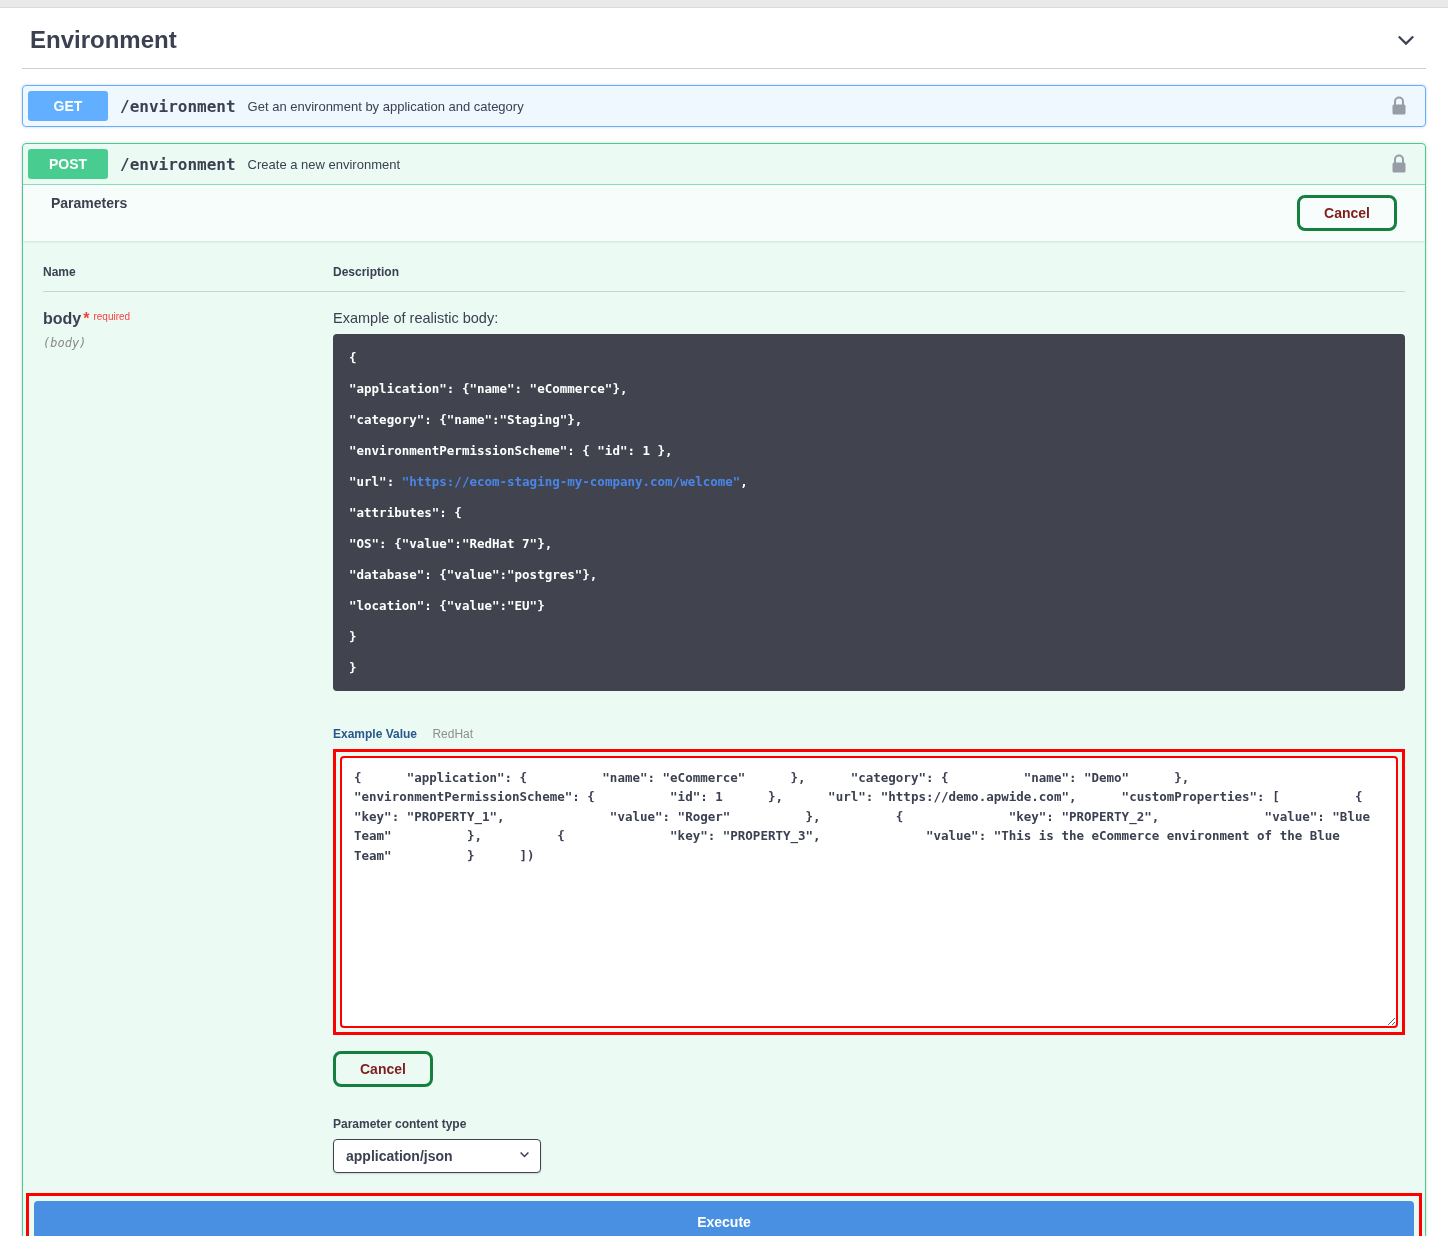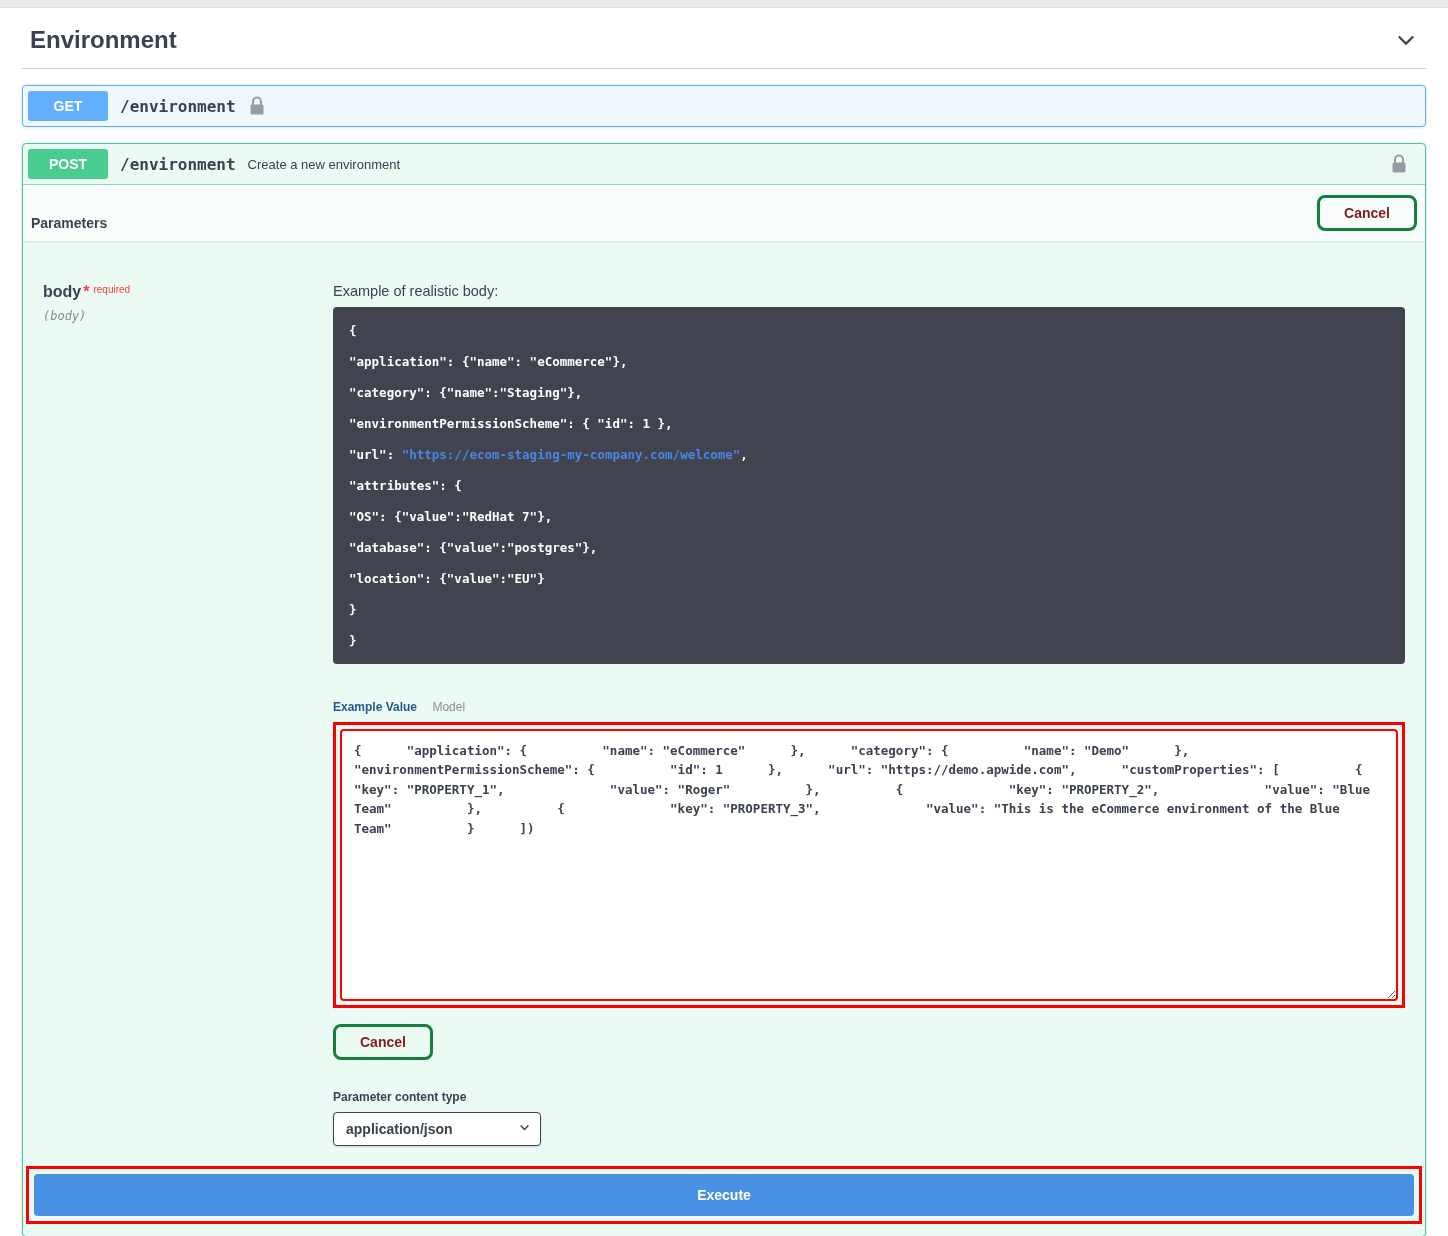--- a/index.html
+++ b/index.html
@@ -39,22 +39,22 @@
     font-family: "DejaVu Sans Mono", monospace; font-size: 16px; font-weight: bold;
     color: #3b4151; margin: 0 12px 0 12px; flex: 0 0 auto; text-align: right;
   }
   .endpoint-desc { font-size: 13px; color: #3b4151; flex: 1 1 auto; }
   .lock-btn { background: none; border: none; margin-right: 12px; cursor: pointer; flex: 0 0 auto; }
   .lock-btn svg { display: block; }
 
   
   .opblock-body { border-top: 1px solid rgba(73,204,144,.6); }
   .params-header {
-    display: flex; justify-content: space-between; align-items: flex-end;
-    padding: 10px 8px; background: rgba(255,255,255,.55);
+    display: flex; justify-content: space-between; align-items: flex-start;
+    padding: 10px 28px; background: rgba(255,255,255,.55);
     box-shadow: 0 1px 2px rgba(0,0,0,.1);
   }
   .params-header .params-title { font-size: 14px; font-weight: bold; }
   .btn-cancel {
     border: 3px solid #15803d; color: #7f1d1d; background: transparent;
     font-weight: bold; font-size: 14px; padding: 7px 24px; border-radius: 8px; cursor: pointer;
     font-family: "Liberation Sans", sans-serif;
   }
 
   .params-table { padding: 24px 20px 20px; }
@@ -125,20 +125,21 @@
     <svg width="24" height="24" viewBox="0 0 20 20">
         <path d="M4 7 l6 6 6 -6" fill="none" stroke="#3b4151" stroke-width="1.8"></path>
       </svg>
   </span>
 </div>
 
 <div class="opblock get">
   <div class="opblock-summary">
     <span class="method-badge">GET</span>
     <span class="endpoint-path">/environment</span>
+    <span class="endpoint-desc">Get an environment by application and category</span>
     <button class="lock-btn">
       <svg width="18" height="20" viewBox="0 0 18 20">
         <path d="M5 9 V5.5 a4 4 0 0 1 8 0 V9" fill="none" stroke="#989ca5" stroke-width="2"></path>
         <rect x="2.5" y="8.5" width="13" height="10" rx="1.5" fill="#989ca5"></rect>
       </svg>
     </button>
   </div>
 </div>
 
 <div class="opblock post">
@@ -155,20 +156,24 @@
   </div>
 
   <div class="opblock-body">
 
     <div class="params-header">
       <span class="params-title">Parameters</span>
       <button class="btn-cancel">Cancel</button>
     </div>
 
     <div class="params-table">
+      <div class="t-head">
+        <div class="col-name">Name</div>
+        <div class="col-desc">Description</div>
+      </div>
 
       <div class="param-row">
         <div class="col-name">
           <div class="param-name">
             <span>body</span><span class="req-star">*</span><span class="req-label">required</span>
           </div>
           <div class="param-type">(body)</div>
         </div>
 
         <div class="col-desc">
@@ -183,21 +188,21 @@
               <div class="code-line"><span>"attributes": {</span></div>
               <div class="code-line"><span>"OS": {"value":"RedHat 7"},</span></div>
               <div class="code-line"><span>"database": {"value":"postgres"},</span></div>
               <div class="code-line"><span>"location": {"value":"EU"}</span></div>
               <div class="code-line"><span>}</span></div>
               <div class="code-line"><span>}</span></div>
             </div>
 
           <div class="tabs">
             <span class="tab-example">Example Value</span>
-            <span class="tab-model">Model</span>
+            <span class="tab-model">RedHat</span>
           </div>
 
           <div class="textarea-annotation">
             <textarea class="body-textarea" spellcheck="false" style="">{      "application": {          "name": "eCommerce"      },      "category": {          "name": "Demo"      },      "environmentPermissionScheme": {          "id": 1      },      "url": "https://demo.apwide.com",      "customProperties": [          {              "key": "PROPERTY_1",              "value": "Roger"          },          {              "key": "PROPERTY_2",              "value": "Blue Team"          },          {              "key": "PROPERTY_3",              "value": "This is the eCommerce environment of the Blue Team"          }      ])</textarea>
           </div>
 
           <button class="btn-cancel cancel-under">Cancel</button>
 
           <div class="content-type-label">Parameter content type</div>
           <div class="select-wrap">

